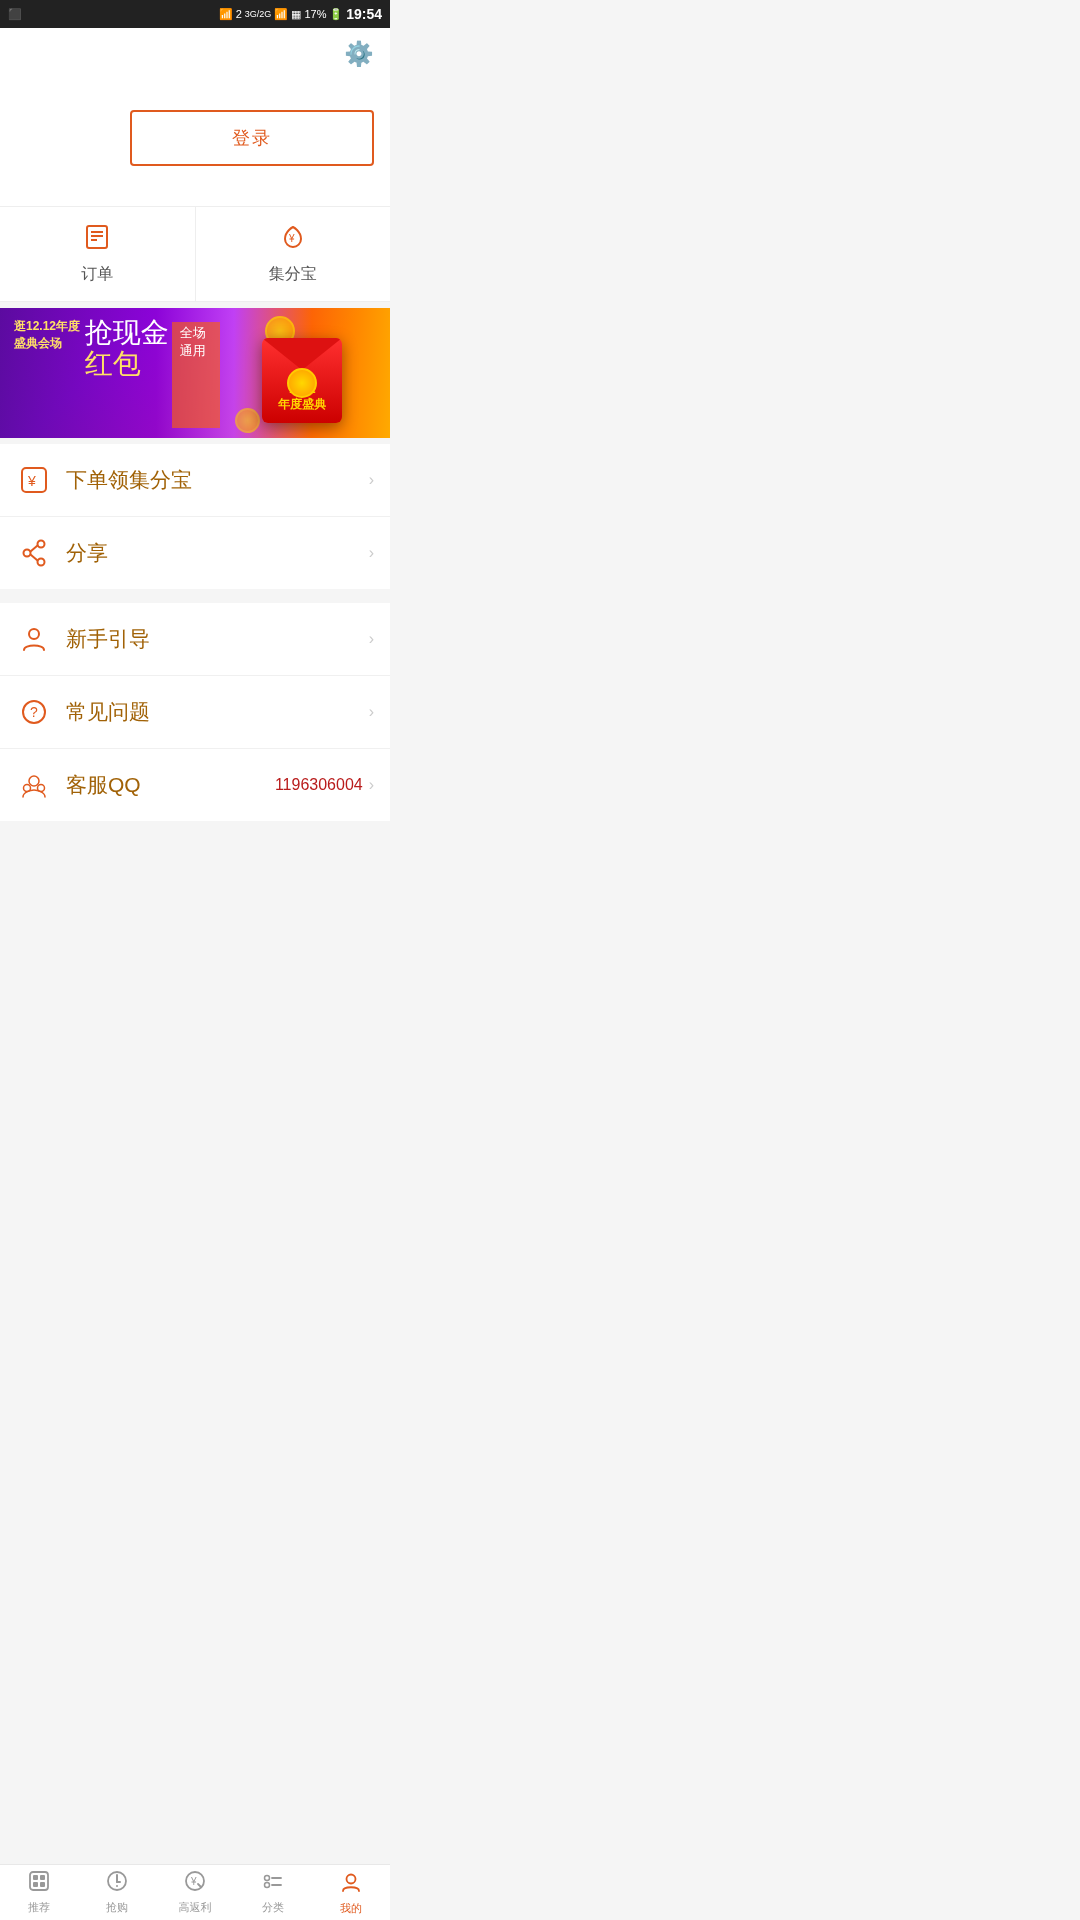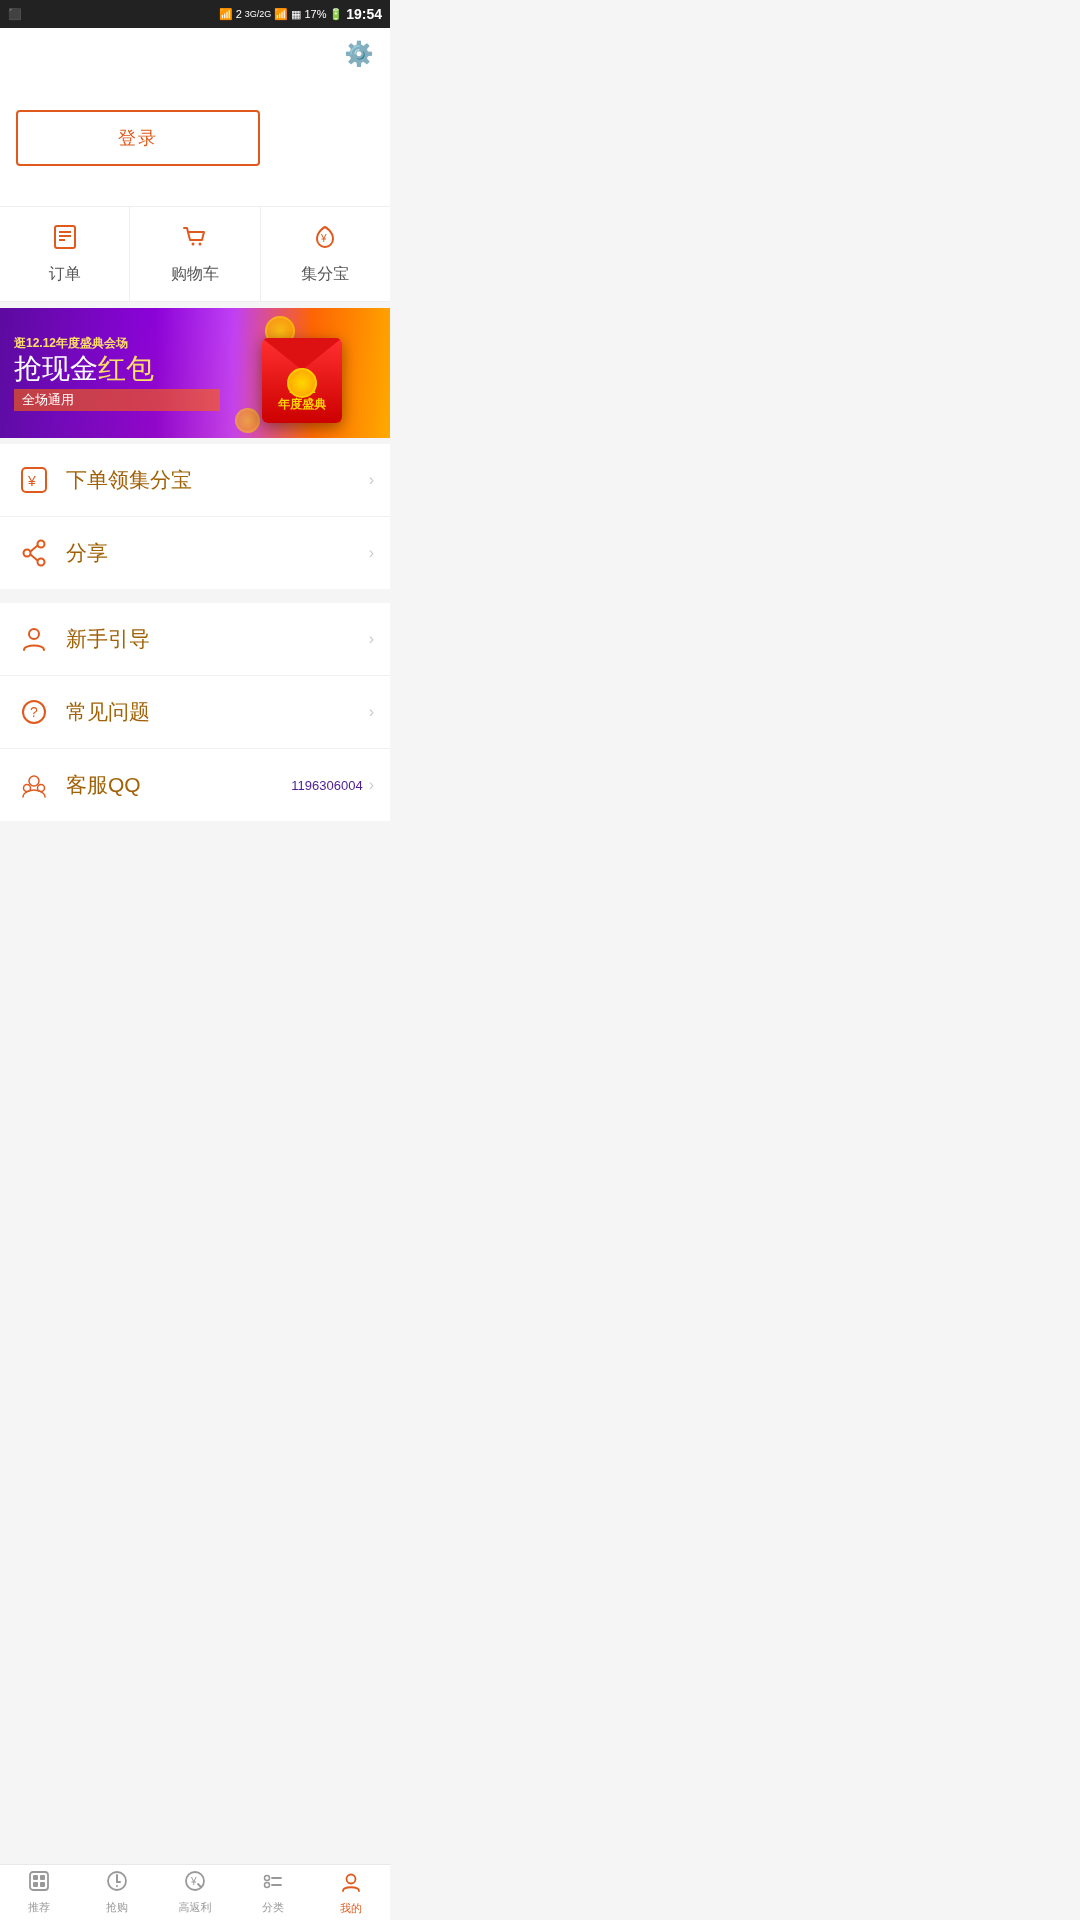--- a/index.html
+++ b/index.html
@@ -39,21 +39,21 @@
     .settings-icon {
       color: #e05a1e;
       font-size: 24px;
       cursor: pointer;
     }
 
     
     .login-area {
       background: #fff;
       display: flex;
-      justify-content: flex-start;
+      justify-content: flex-end;
       align-items: center;
       padding: 30px 16px 40px;
     }
     .login-btn {
       border: 2px solid #e05a1e;
       color: #e05a1e;
       background: #fff;
       padding: 14px 100px;
       font-size: 18px;
       border-radius: 4px;
@@ -96,21 +96,21 @@
       background: linear-gradient(135deg, #6a0dad 0%, #9b1fff 30%, #ff6600 70%, #ffd700 100%);
       position: relative;
       overflow: hidden;
       margin-top: 6px;
     }
     .banner-content {
       position: absolute;
       left: 0; top: 0; bottom: 0;
       width: 60%;
       display: flex;
-      flex-direction: column;
+      flex-direction: row;
       justify-content: center;
       padding: 10px 14px;
     }
     .banner-title-small {
       color: #ffe066;
       font-size: 12px;
       font-weight: bold;
       margin-bottom: 2px;
     }
     .banner-title-big {
@@ -167,22 +167,22 @@
       align-items: center;
       justify-content: center;
       margin-right: 14px;
     }
     .menu-label {
       flex: 1;
       font-size: 21px;
       color: #a16207;
     }
     .menu-value {
-      font-size: 13px;
-      color: #4c1d95;
+      font-size: 16px;
+      color: #b91c1c;
       margin-right: 6px;
     }
     .menu-arrow {
       color: #ccc;
       font-size: 16px;
     }
 
     
     .section-gap {
       height: 8px;
@@ -261,30 +261,20 @@
     <div class="quick-action-item">
       <div class="quick-action-icon">
         <svg width="28" height="28" viewBox="0 0 28 28" fill="none">
           <rect x="4" y="3" width="20" height="22" rx="2" stroke="#e05a1e" stroke-width="2" fill="none"></rect>
           <line x1="8" y1="9" x2="20" y2="9" stroke="#e05a1e" stroke-width="2"></line>
           <line x1="8" y1="13" x2="20" y2="13" stroke="#e05a1e" stroke-width="2"></line>
           <line x1="8" y1="17" x2="14" y2="17" stroke="#e05a1e" stroke-width="2"></line>
         </svg>
       </div>
       <span class="quick-action-label">订单</span>
-    </div>
-    <div class="quick-action-item">
-      <div class="quick-action-icon">
-        <svg width="28" height="28" viewBox="0 0 28 28" fill="none">
-          <path d="M3 5h3l3 12h12l2-8H8" stroke="#e05a1e" stroke-width="2" fill="none" stroke-linecap="round" stroke-linejoin="round"></path>
-          <circle cx="12" cy="21" r="1.5" fill="#e05a1e"></circle>
-          <circle cx="19" cy="21" r="1.5" fill="#e05a1e"></circle>
-        </svg>
-      </div>
-      <span class="quick-action-label">购物车</span>
     </div>
     <div class="quick-action-item">
       <div class="quick-action-icon">
         <svg width="28" height="28" viewBox="0 0 28 28" fill="none">
           <path d="M14 4 C14 4 6 8 6 16 C6 20.4 9.6 24 14 24 C18.4 24 22 20.4 22 16 C22 8 14 4 14 4Z" stroke="#e05a1e" stroke-width="2" fill="none"></path>
           <text x="10" y="19" font-size="10" fill="#e05a1e" font-family="sans-serif">¥</text>
         </svg>
       </div>
       <span class="quick-action-label">集分宝</span>
     </div>

